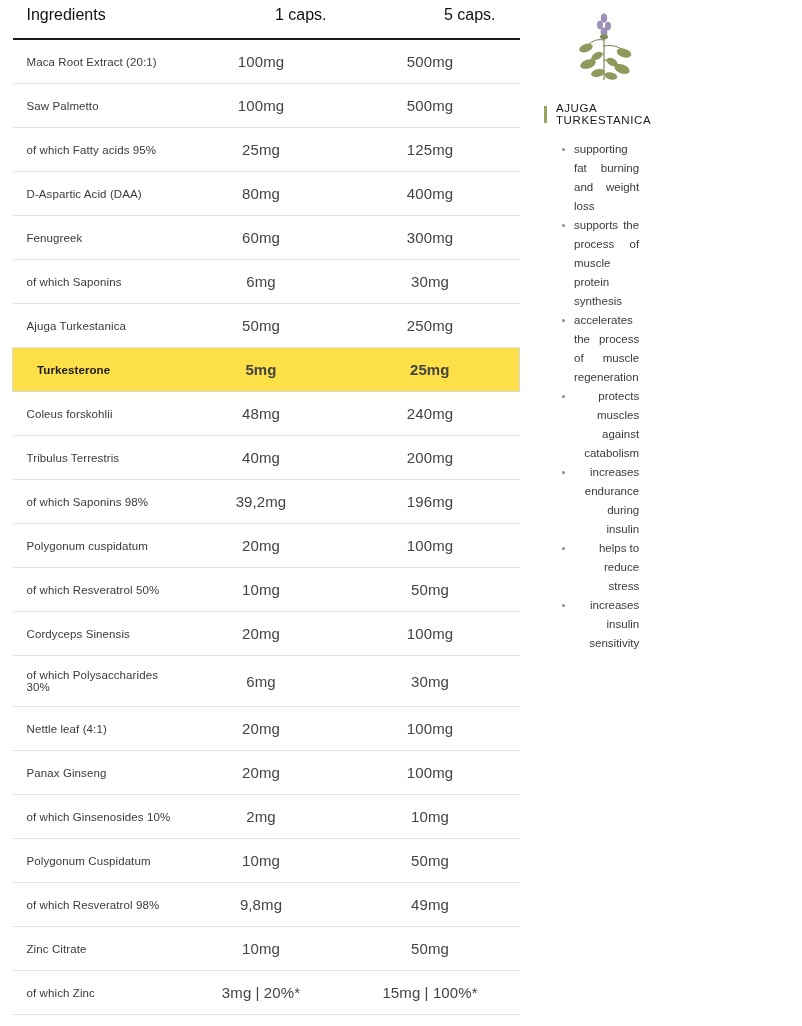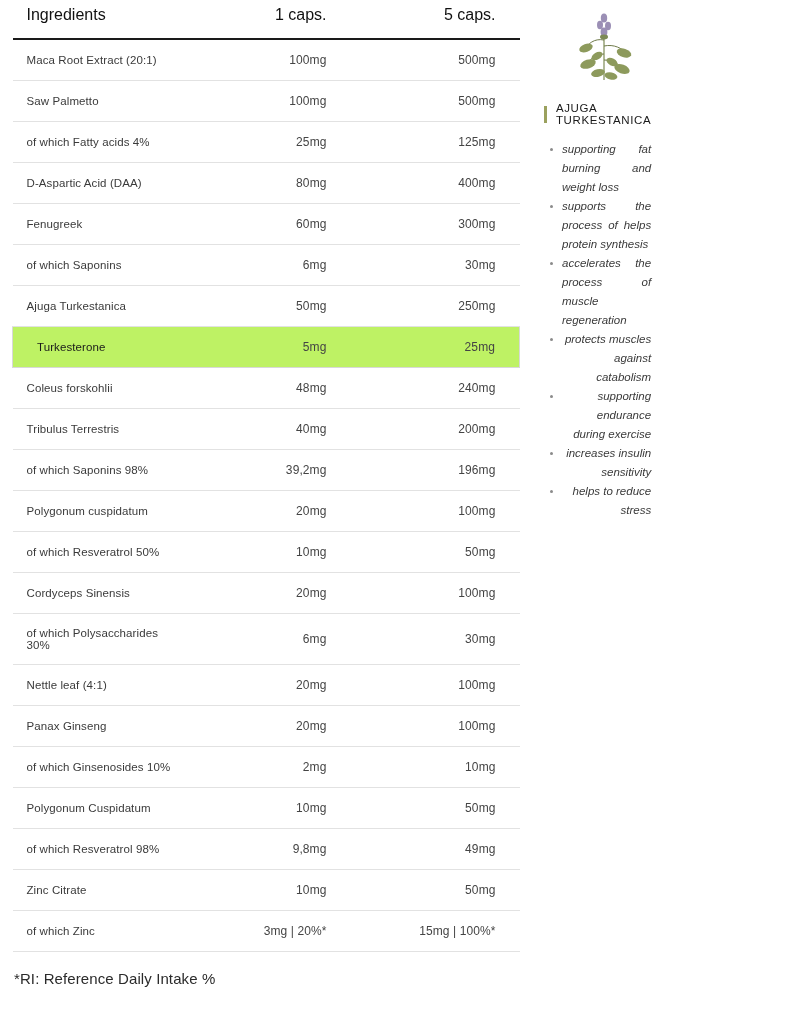--- a/index.html
+++ b/index.html
@@ -46,30 +46,30 @@
   }
   table.ingredients td {
     font-size: 11.5px;
     color: #3a3a3a;
     padding: 13px 0 13px 14px;
     border-bottom: 1px solid #e2e2e2;
     vertical-align: middle;
     letter-spacing: .1px;
   }
   table.ingredients td.num {
-    text-align: right;
+    text-align: center;
     padding-right: 24px;
-    font-size: 12px;
+    font-size: 15px;
     color: #444;
   }
   table.ingredients tr:last-child td { border-bottom: 1px solid #e2e2e2; }
   
   tr.highlight td {
-    background: #bef264;
-    font-weight: normal;
+    background: #fde047;
+    font-weight: bold;
     color: #1a1a1a;
     border-top: 1px solid #d8d8d8;
     border-bottom: 1px solid #d8d8d8;
     box-shadow: 0 1px 4px rgba(0,0,0,.13);
     position: relative;
   }
   tr.highlight td:first-child {
     border-left: 1px solid #d8d8d8;
     padding-left: 24px;
   }
@@ -105,24 +105,23 @@
     margin-right: 9px;
     flex: 0 0 auto;
   }
   .side-title {
     font-size: 11.5px;
     letter-spacing: .6px;
     color: #1a1a1a;
     font-weight: 400;
   }
   ul.benefits {
-    margin: 0;
+    margin: 12px;
     padding: 0 0 0 17px;
     list-style: none;
-    font-style: italic;
   }
   ul.benefits li {
     font-size: 11.5px;
     line-height: 19px;
     color: #3a3a3a;
     margin-bottom: 0px;
     padding: 0 0 0 1px;
     position: relative;
     text-align: justify;
   }
@@ -157,21 +156,21 @@
             <td>Maca Root Extract (20:1)</td>
             <td class="num">100mg</td>
             <td class="num">500mg</td>
           </tr>
           <tr>
             <td>Saw Palmetto</td>
             <td class="num">100mg</td>
             <td class="num">500mg</td>
           </tr>
           <tr>
-            <td>of which Fatty acids 4%</td>
+            <td>of which Fatty acids 95%</td>
             <td class="num">25mg</td>
             <td class="num">125mg</td>
           </tr>
           <tr>
             <td>D-Aspartic Acid (DAA)</td>
             <td class="num">80mg</td>
             <td class="num">400mg</td>
           </tr>
           <tr>
             <td>Fenugreek</td>
@@ -300,22 +299,22 @@
       </svg>
     </div>
 
     <div class="side-title-row">
       <div class="title-bar"></div>
       <div class="side-title">AJUGA TURKESTANICA</div>
     </div>
 
     <ul class="benefits" id="benefits-list">
         <li>supporting fat burning and weight loss</li>
-        <li>supports the process of helps protein synthesis</li>
+        <li>supports the process of muscle protein synthesis</li>
         <li>accelerates the process of muscle regeneration</li>
         <li class="last">protects muscles against catabolism</li>
-        <li class="last">supporting endurance during exercise</li>
+        <li class="last">increases endurance during insulin</li>
+        <li class="last">helps to reduce stress</li>
         <li class="last">increases insulin sensitivity</li>
-        <li class="last">helps to reduce stress</li>
       </ul>
   </div>
 
 </div>
 
 </body></html>

